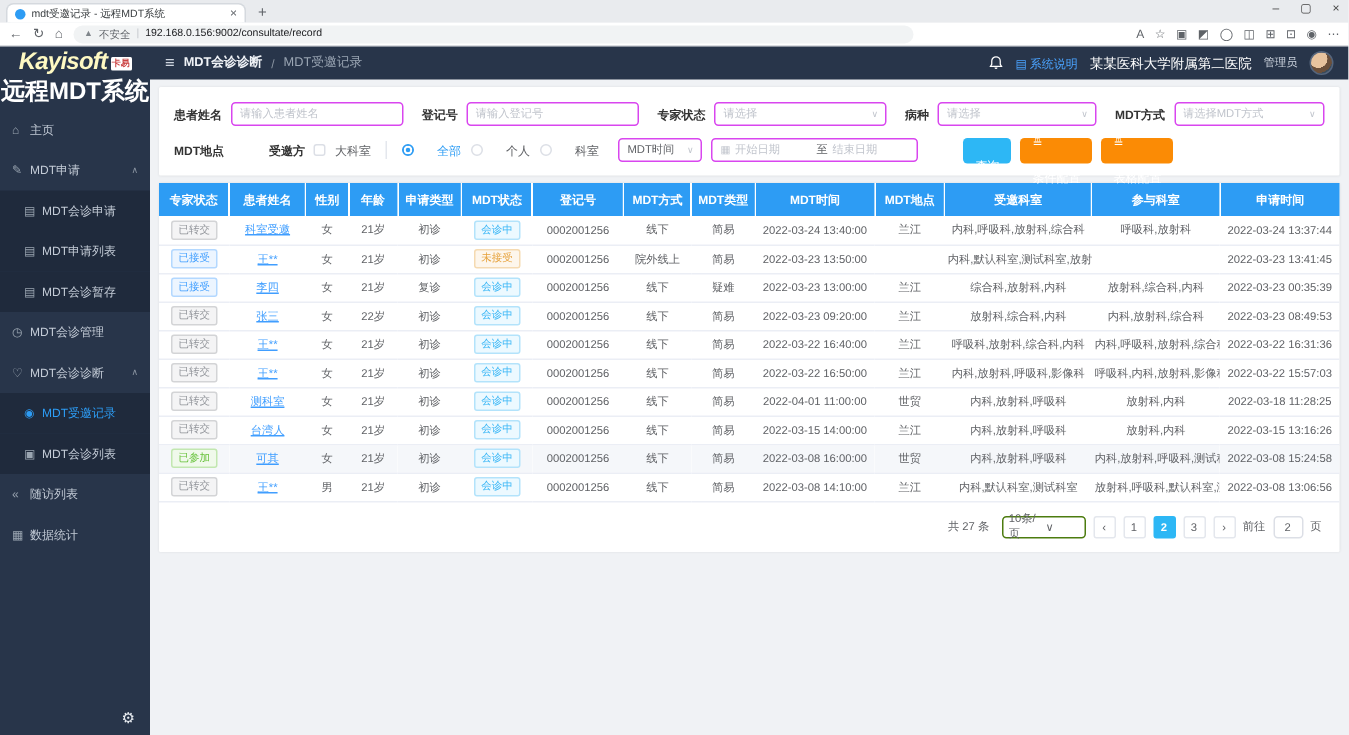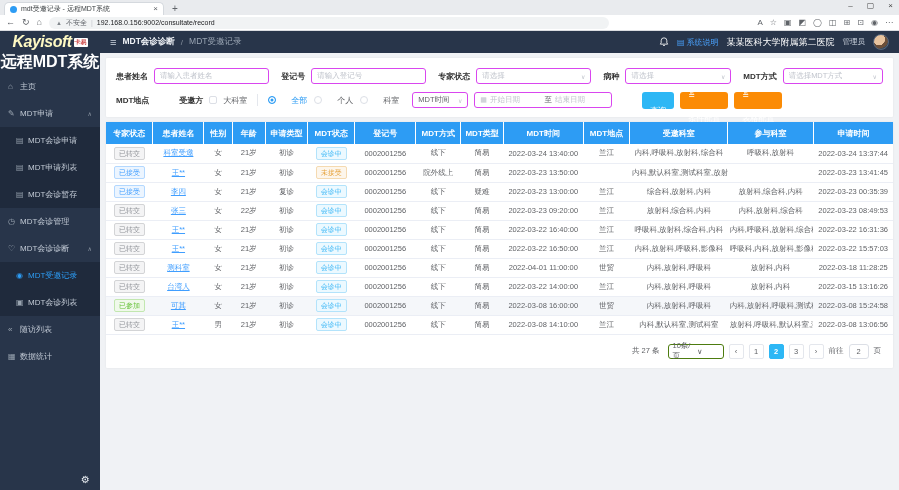--- a/index.html
+++ b/index.html
@@ -459,21 +459,21 @@
               <tr>
                 <td><span class="tag tag-info">已转交</span></td>
                 <td><span class="cell-link">台湾人</span></td>
                 <td>女</td>
                 <td>21岁</td>
                 <td>初诊</td>
                 <td><span class="tag tag-process">会诊中</span></td>
                 <td>0002001256</td>
                 <td>线下</td>
                 <td>简易</td>
-                <td>2022-03-22 14:00:00</td>
+                <td>2022-03-15 14:00:00</td>
                 <td>兰江</td>
                 <td>内科,放射科,呼吸科</td>
                 <td>放射科,内科</td>
                 <td>2022-03-15 13:16:26</td>
               </tr>
               <tr class="hl">
                 <td><span class="tag tag-success">已参加</span></td>
                 <td><span class="cell-link">可其</span></td>
                 <td>女</td>
                 <td>21岁</td>

